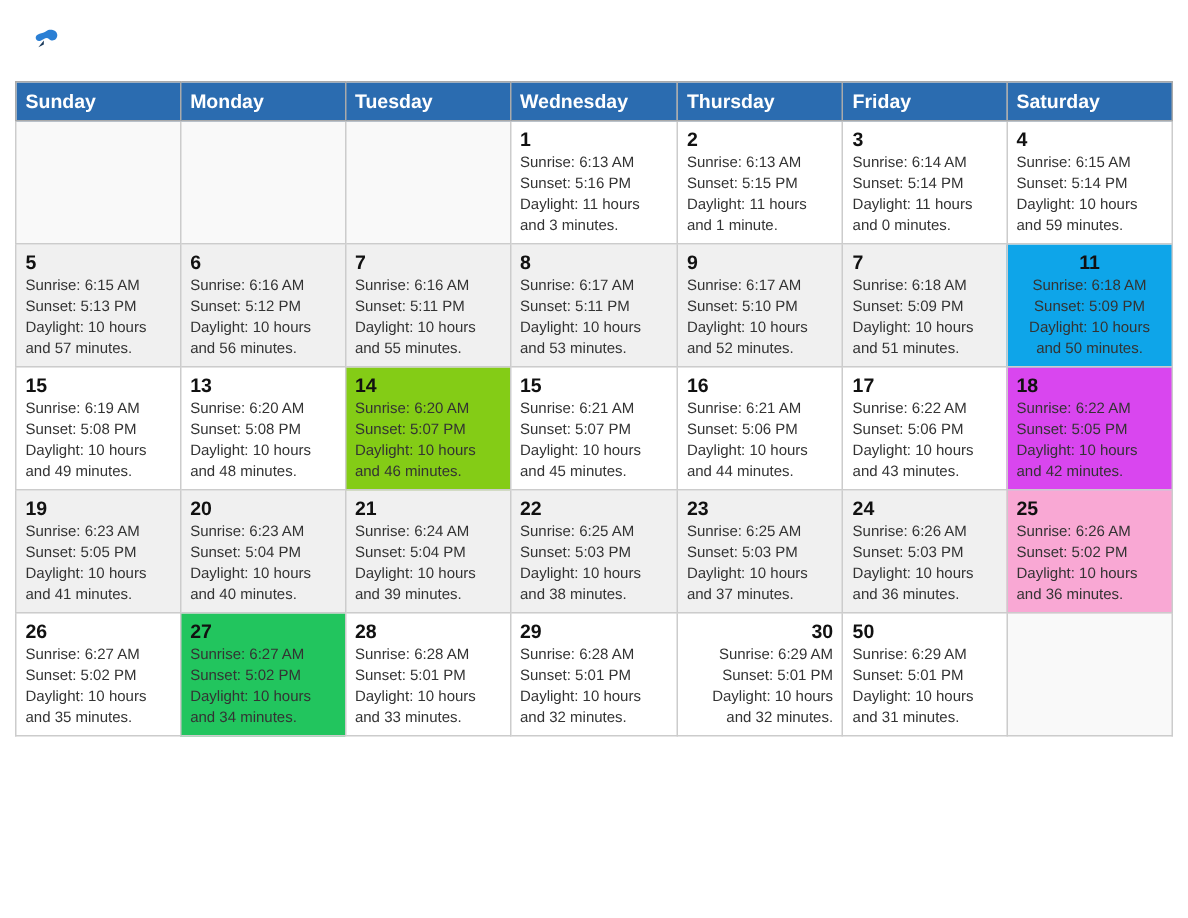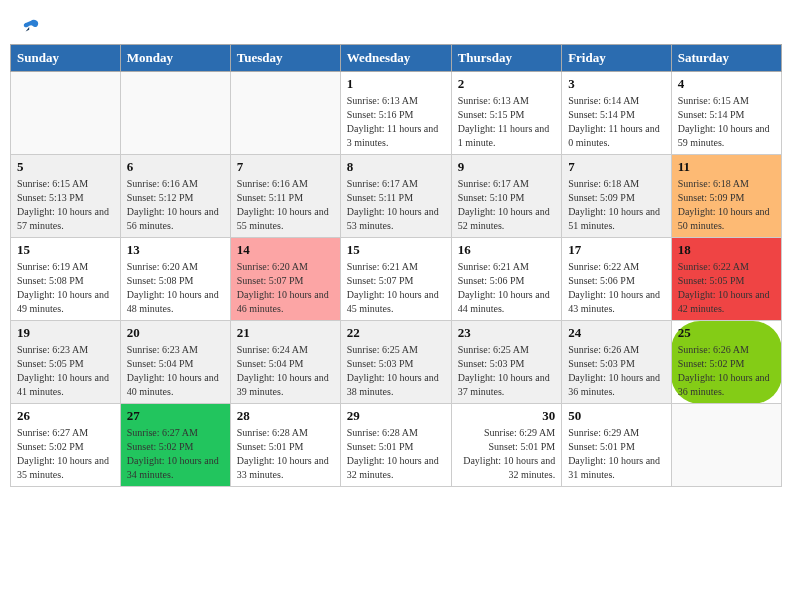--- a/index.html
+++ b/index.html
@@ -42,22 +42,21 @@
       color: #1a3a5c;
     }
     .location {
       font-size: 14px;
       color: #333;
       font-weight: normal;
     }
     .calendar {
       width: 100%;
       border-collapse: collapse;
-      margin-top: 8px;
-      font-family: Liberation Serif, serif;
+      margin-top: 18px;
     }
     .calendar th {
       background-color: #2b6cb0;
       color: #fff;
       text-align: left;
       padding: 5px 6px;
       font-size: 13px;
       border: 1px solid #aaa;
     }
     .calendar td {
@@ -161,51 +160,51 @@
           <div class="day-info">Sunrise: 6:17 AM<br>Sunset: 5:11 PM<br>Daylight: 10 hours and 53 minutes.</div>
         </td>
         <td style="background: rgb(240, 240, 240);">
           <div class="day-number">9</div>
           <div class="day-info">Sunrise: 6:17 AM<br>Sunset: 5:10 PM<br>Daylight: 10 hours and 52 minutes.</div>
         </td>
         <td style="background: rgb(240, 240, 240);">
           <div class="day-number">7</div>
           <div class="day-info">Sunrise: 6:18 AM<br>Sunset: 5:09 PM<br>Daylight: 10 hours and 51 minutes.</div>
         </td>
-        <td style="background: #fdba74;">
+        <td style="background: #0ea5e9; text-align: center;">
           <div class="day-number">11</div>
           <div class="day-info">Sunrise: 6:18 AM<br>Sunset: 5:09 PM<br>Daylight: 10 hours and 50 minutes.</div>
         </td>
       </tr>
       <tr>
         <td style="background: rgb(255, 255, 255);">
           <div class="day-number">15</div>
           <div class="day-info">Sunrise: 6:19 AM<br>Sunset: 5:08 PM<br>Daylight: 10 hours and 49 minutes.</div>
         </td>
         <td style="background: rgb(255, 255, 255);">
           <div class="day-number">13</div>
           <div class="day-info">Sunrise: 6:20 AM<br>Sunset: 5:08 PM<br>Daylight: 10 hours and 48 minutes.</div>
         </td>
-        <td style="background: #fca5a5;">
+        <td style="background: #84cc16;">
           <div class="day-number">14</div>
           <div class="day-info">Sunrise: 6:20 AM<br>Sunset: 5:07 PM<br>Daylight: 10 hours and 46 minutes.</div>
         </td>
         <td style="background: rgb(255, 255, 255);">
           <div class="day-number">15</div>
           <div class="day-info">Sunrise: 6:21 AM<br>Sunset: 5:07 PM<br>Daylight: 10 hours and 45 minutes.</div>
         </td>
         <td style="background: rgb(255, 255, 255);">
           <div class="day-number">16</div>
           <div class="day-info">Sunrise: 6:21 AM<br>Sunset: 5:06 PM<br>Daylight: 10 hours and 44 minutes.</div>
         </td>
         <td style="background: rgb(255, 255, 255);">
           <div class="day-number">17</div>
           <div class="day-info">Sunrise: 6:22 AM<br>Sunset: 5:06 PM<br>Daylight: 10 hours and 43 minutes.</div>
         </td>
-        <td style="background: #ef4444;">
+        <td style="background: #d946ef;">
           <div class="day-number">18</div>
           <div class="day-info">Sunrise: 6:22 AM<br>Sunset: 5:05 PM<br>Daylight: 10 hours and 42 minutes.</div>
         </td>
       </tr>
       <tr>
         <td style="background: rgb(240, 240, 240);">
           <div class="day-number">19</div>
           <div class="day-info">Sunrise: 6:23 AM<br>Sunset: 5:05 PM<br>Daylight: 10 hours and 41 minutes.</div>
         </td>
         <td style="background: rgb(240, 240, 240);">
@@ -221,21 +220,21 @@
           <div class="day-info">Sunrise: 6:25 AM<br>Sunset: 5:03 PM<br>Daylight: 10 hours and 38 minutes.</div>
         </td>
         <td style="background: rgb(240, 240, 240);">
           <div class="day-number">23</div>
           <div class="day-info">Sunrise: 6:25 AM<br>Sunset: 5:03 PM<br>Daylight: 10 hours and 37 minutes.</div>
         </td>
         <td style="background: rgb(240, 240, 240);">
           <div class="day-number">24</div>
           <div class="day-info">Sunrise: 6:26 AM<br>Sunset: 5:03 PM<br>Daylight: 10 hours and 36 minutes.</div>
         </td>
-        <td style="background: #84cc16; border-radius: 29px;">
+        <td style="background: #f9a8d4;">
           <div class="day-number">25</div>
           <div class="day-info">Sunrise: 6:26 AM<br>Sunset: 5:02 PM<br>Daylight: 10 hours and 36 minutes.</div>
         </td>
       </tr>
       <tr>
         <td style="background: rgb(255, 255, 255);">
           <div class="day-number">26</div>
           <div class="day-info">Sunrise: 6:27 AM<br>Sunset: 5:02 PM<br>Daylight: 10 hours and 35 minutes.</div>
         </td>
         <td style="background: #22c55e;">

